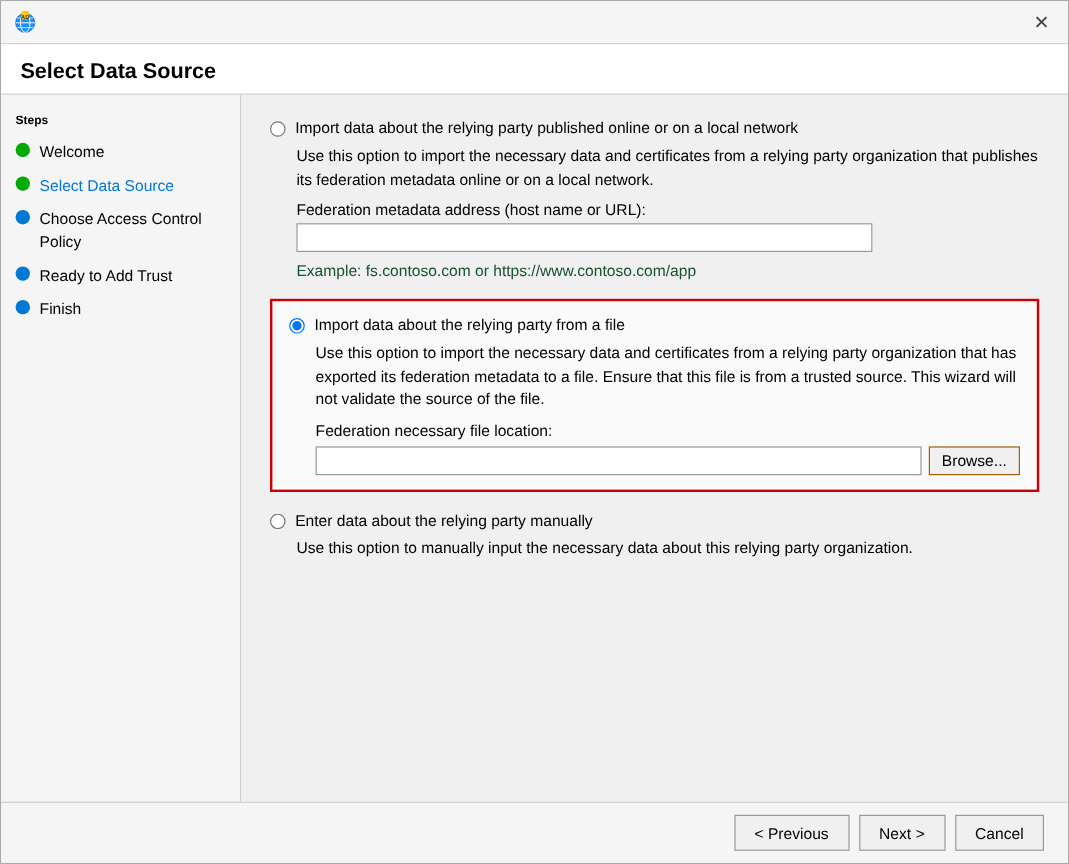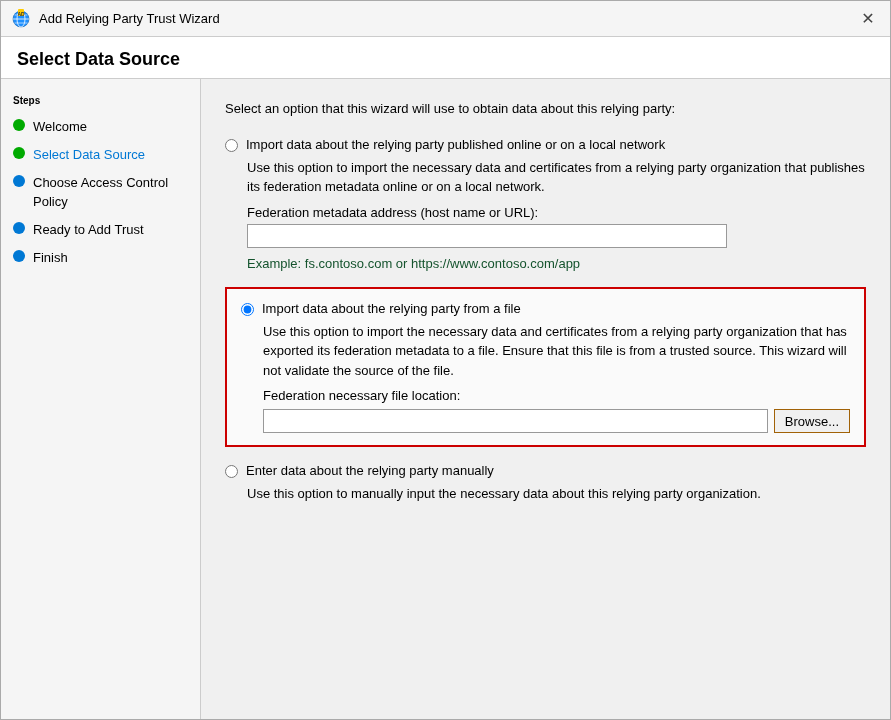--- a/index.html
+++ b/index.html
@@ -232,21 +232,20 @@
 
       <svg class="globe-icon" viewBox="0 0 20 20" xmlns="http://www.w3.org/2000/svg">
         <circle cx="10" cy="10" r="8" fill="#1e90ff" stroke="#0050a0" stroke-width="0.5"></circle>
         <ellipse cx="10" cy="10" rx="4" ry="8" fill="none" stroke="white" stroke-width="0.8"></ellipse>
         <line x1="2" y1="10" x2="18" y2="10" stroke="white" stroke-width="0.8"></line>
         <line x1="3.5" y1="6" x2="16.5" y2="6" stroke="white" stroke-width="0.6"></line>
         <line x1="3.5" y1="14" x2="16.5" y2="14" stroke="white" stroke-width="0.6"></line>
         <rect x="7" y="0" width="6" height="7" rx="1" fill="#ffcc00"></rect>
         <text x="10" y="6.5" text-anchor="middle" font-size="5" fill="#333" font-weight="bold">AD</text>
       </svg>
-      <span class="title-bar-text">Add Relying Party Trust Wizard</span>
     </div>
     <button class="close-btn">✕</button>
   </div>
 
   <div class="page-header">
     <h1>Select Data Source</h1>
   </div>
 
   <div class="content-area">
 
@@ -273,21 +272,20 @@
         <span class="sidebar-label">Ready to Add Trust</span>
       </div>
 
       <div class="sidebar-item">
         <div class="sidebar-dot dot-blue"></div>
         <span class="sidebar-label">Finish</span>
       </div>
     </div>
 
     <div class="main-content">
-      <div class="instructions">Select an option that this wizard will use to obtain data about this relying party:</div>
 
       <div class="option-group">
         <div class="option-row">
           <input type="radio" name="datasource" id="opt1" style="">
           <label class="option-label" for="opt1">Import data about the relying party published online or on a local network</label>
         </div>
         <div class="option-desc">Use this option to import the necessary data and certificates from a relying party organization that publishes its federation metadata online or on a local network.</div>
         <div class="field-group">
           <div class="field-label">Federation metadata address (host name or URL):</div>
           <input type="text" class="field-input" style="width: 480px;">
@@ -313,13 +311,18 @@
       <div class="option-group">
         <div class="option-row">
           <input type="radio" name="datasource" id="opt3" style="">
           <label class="option-label" for="opt3">Enter data about the relying party manually</label>
         </div>
         <div class="option-desc">Use this option to manually input the necessary data about this relying party organization.</div>
       </div>
     </div>
   </div>
 
+  <div class="footer">
+    <button class="footer-btn">&lt; Previous</button>
+    <button class="footer-btn">Next &gt;</button>
+    <button class="footer-btn">Cancel</button>
+  </div>
 </div>
 
 </body></html>

